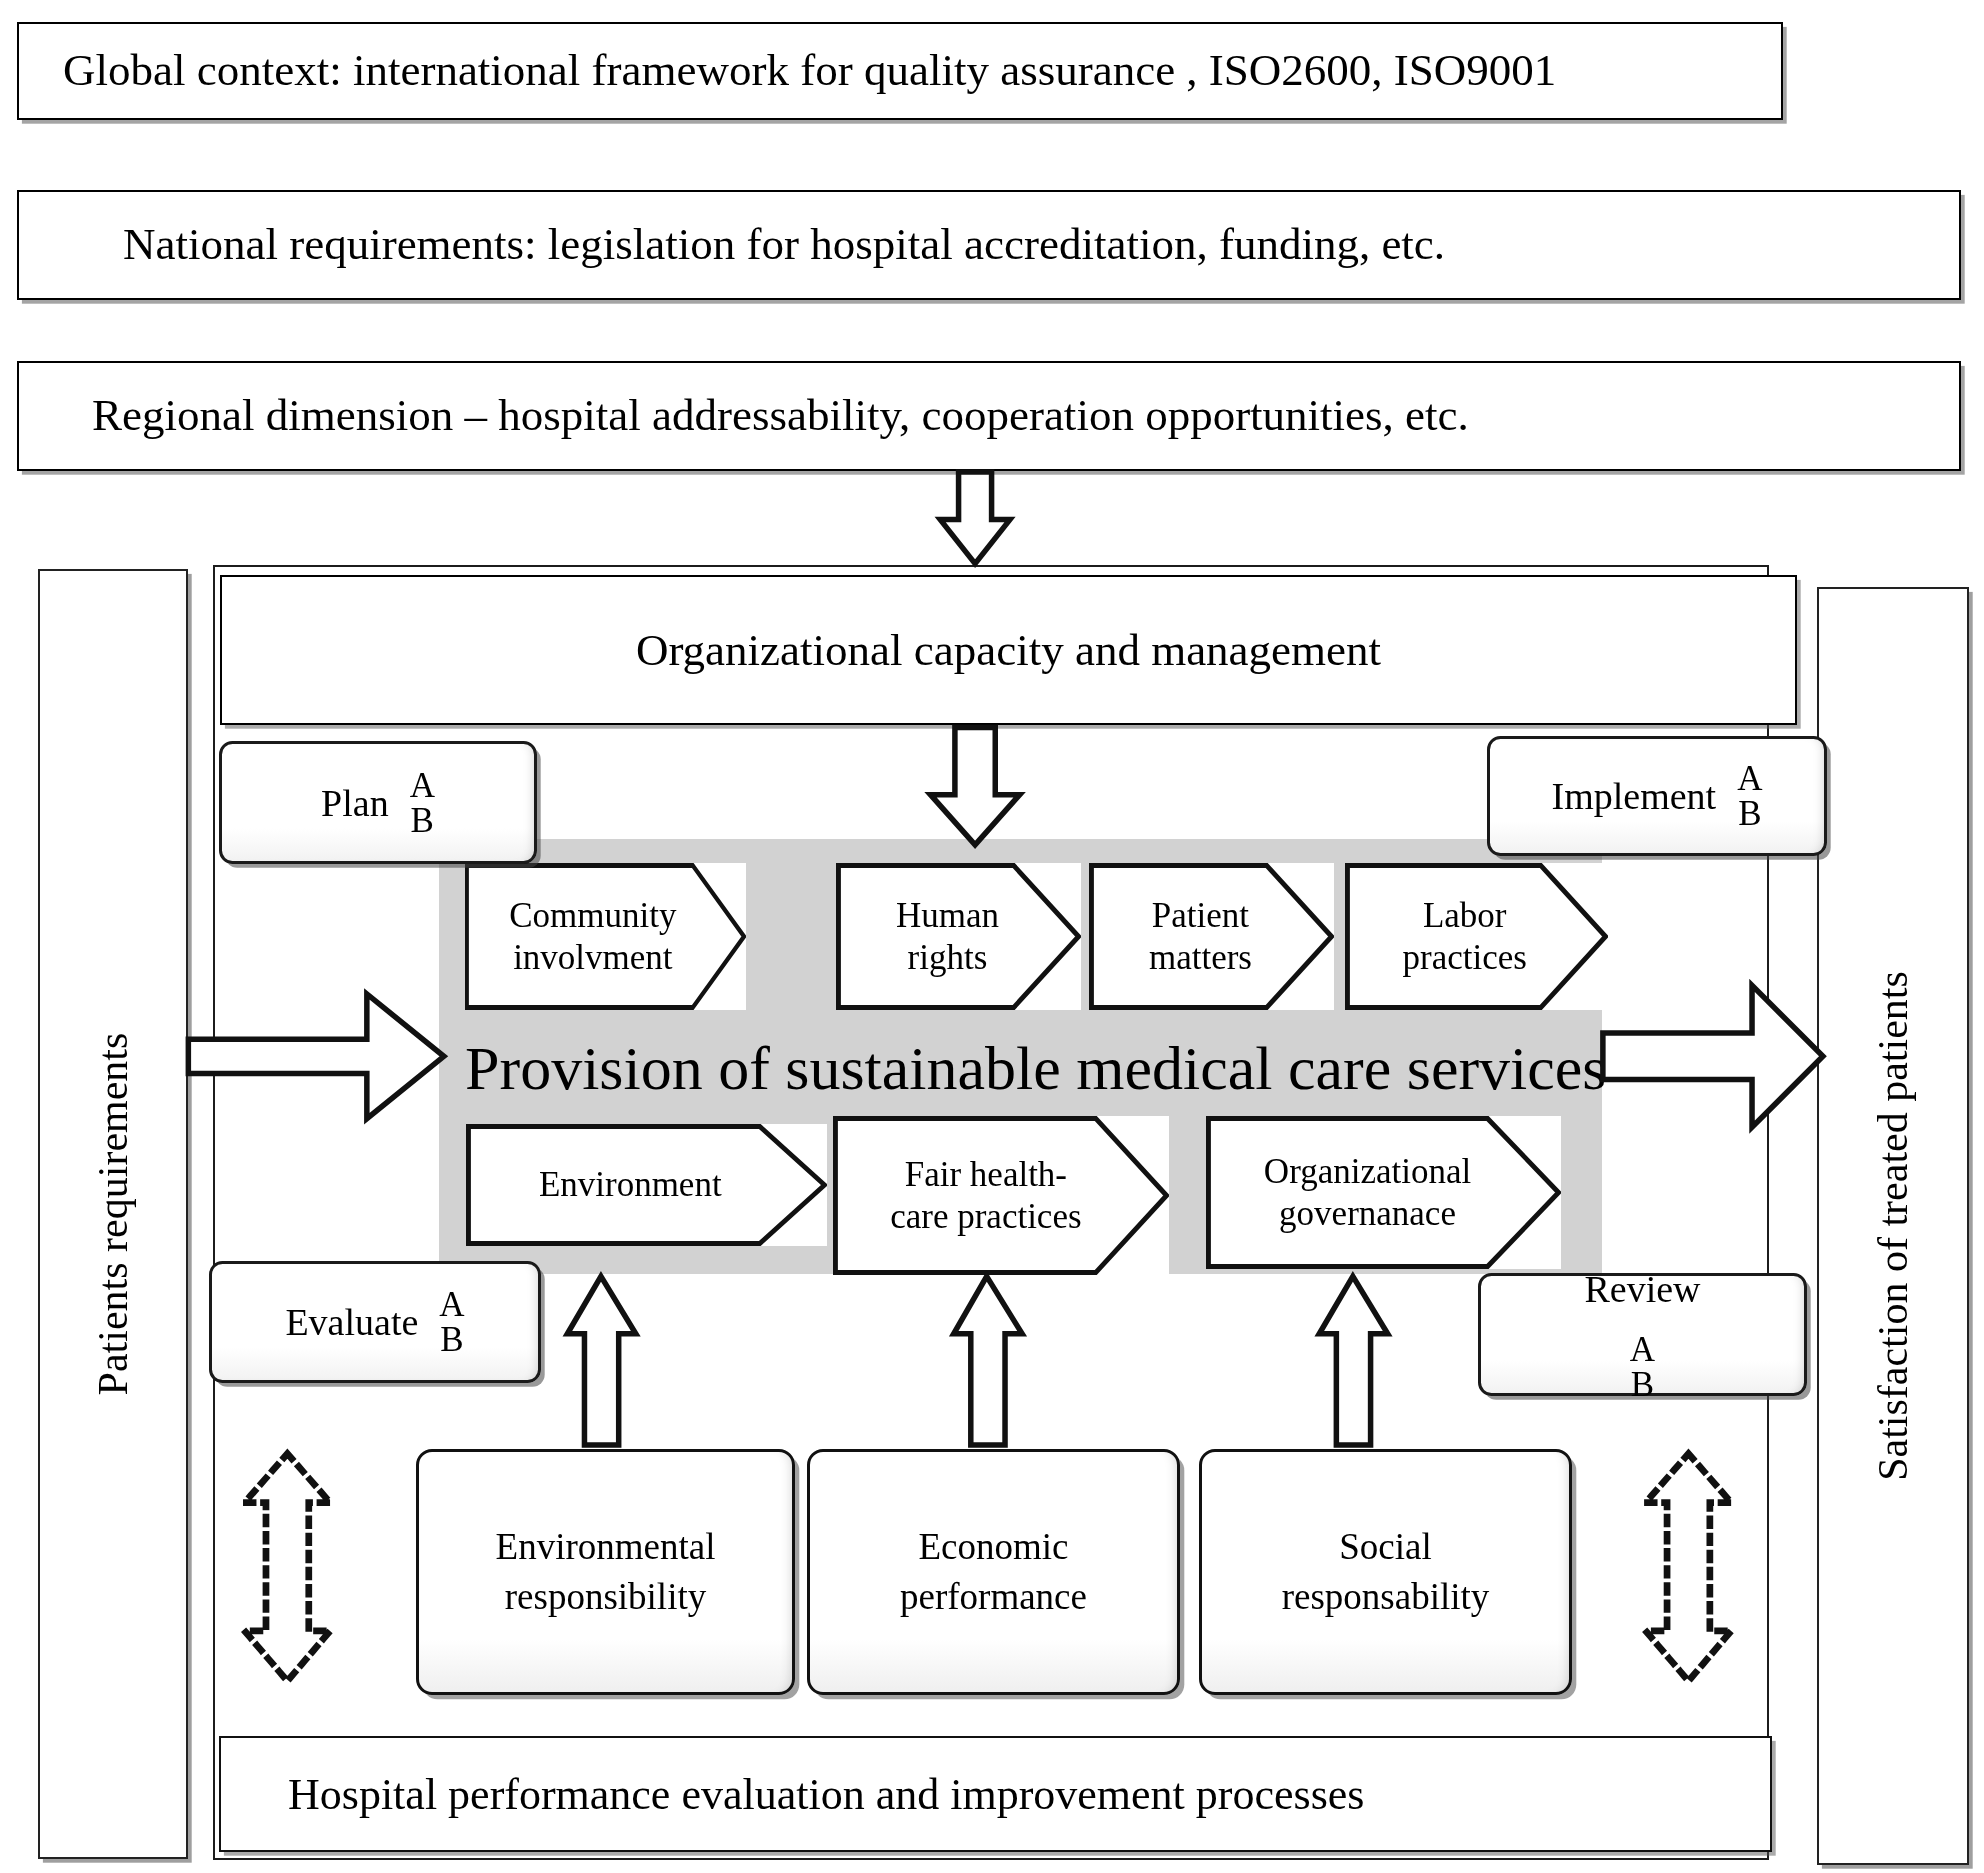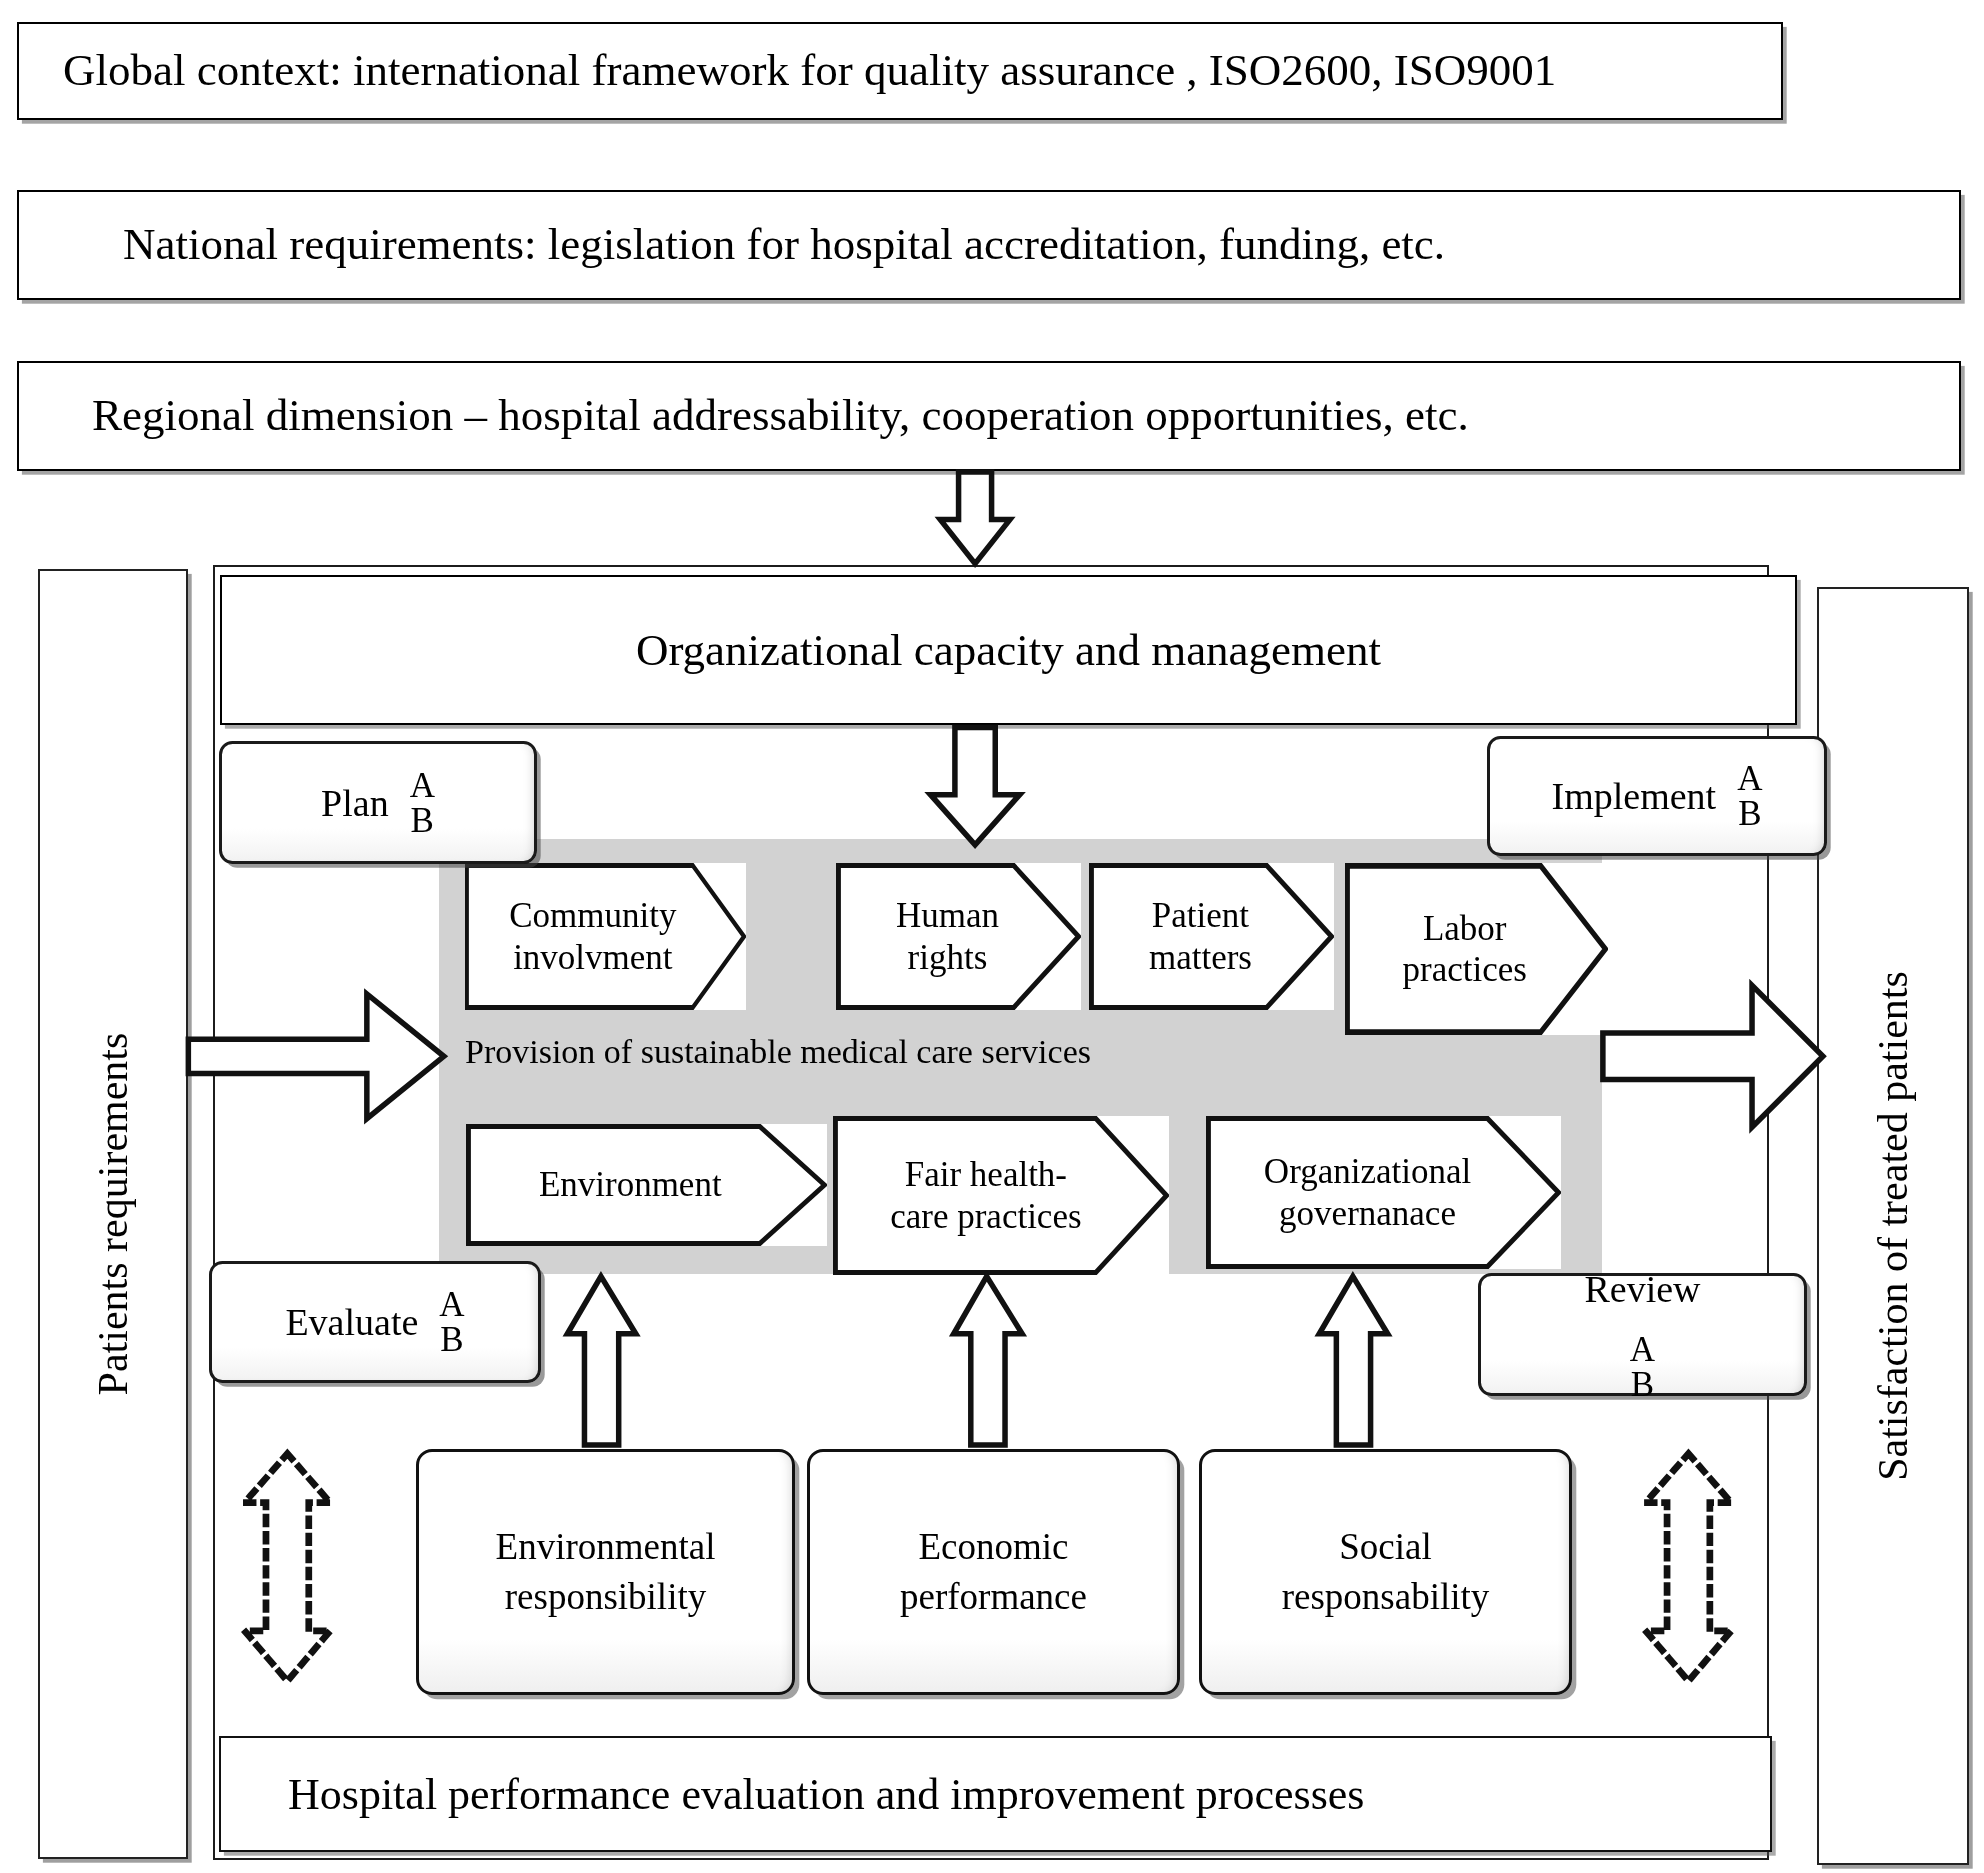--- a/index.html
+++ b/index.html
@@ -74,21 +74,21 @@
     display:flex;flex-direction:column;align-items:center;
     line-height:1.0;font-size:35px;
   }
 
   
   .greyband{
     background:#d2d2d2;
   }
   .provision{
     position:absolute;
-    font-size:34px;
+    font-size:62px;
     white-space:nowrap;
   }
 
   
   .chev{
     position:absolute;
     background:#fff;
     display:flex;align-items:center;justify-content:center;
     text-align:center;
     font-size:35px;
@@ -181,21 +181,21 @@
   <div class="chev" style="left:1089px;top:863px;width:245px;height:147px;">
     <svg viewBox="0 0 400 240" preserveAspectRatio="none">
       <polygon points="4,4 290,4 396,120 290,236 4,236" fill="#ffffff" stroke="#111" stroke-width="8"></polygon>
     </svg>
     <span class="lbl">
       <span>Patient</span><br>
       <span>matters</span>
     </span>
   </div>
 
-  <div class="chev" style="left:1345px;top:863px;width:263px;height:172px;">
+  <div class="chev" style="left:1345px;top:863px;width:263px;height:147px;">
     <svg viewBox="0 0 430 240" preserveAspectRatio="none">
       <polygon points="4,4 320,4 426,120 320,236 4,236" fill="#ffffff" stroke="#111" stroke-width="8"></polygon>
     </svg>
     <span class="lbl">
       <span>Labor</span><br>
       <span>practices</span>
     </span>
   </div>
 
   <div class="chev" style="left:466px;top:1124px;width:361px;height:122px;">

